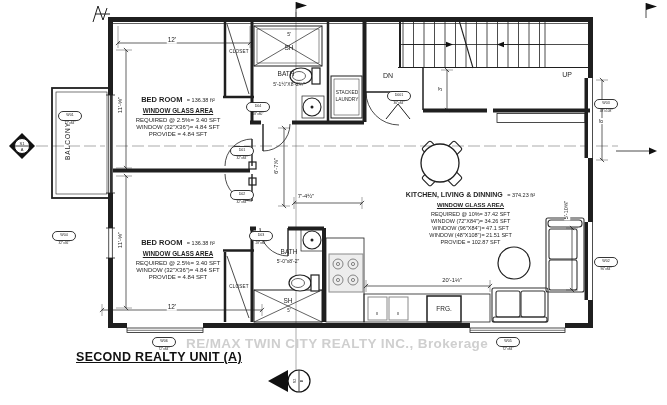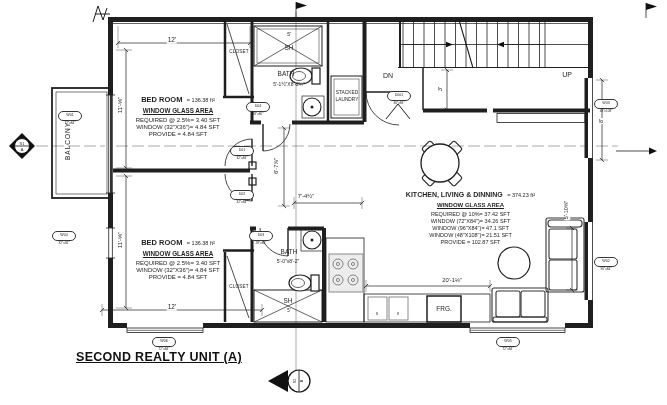--- a/index.html
+++ b/index.html
@@ -326,15 +326,16 @@
   <div class="t" style="left:261px;top:236px;font-size:3.6px;">D03</div>
   <div class="t" style="left:261px;top:243.5px;font-size:3.2px;">28"x84"</div>
   <div class="t" style="left:258px;top:107px;font-size:3.6px;">D04</div>
   <div class="t" style="left:258px;top:114.5px;font-size:3.2px;">28"x80"</div>
 
   <div class="t" style="left:22px;top:143.5px;font-size:4px;">S1</div>
   <div class="t" style="left:22px;top:149.8px;font-size:4px;">A</div>
   <div class="t r" style="left:295.5px;top:381px;font-size:3.8px;">S2</div>
   <div class="t r" style="left:303px;top:381px;font-size:3.8px;">B</div>
 
+  <div class="wm">RE/MAX TWIN CITY REALTY INC., Brokerage</div>
   <div class="title">SECOND REALTY UNIT (A)</div>
 
 </div>
 
 </body></html>

